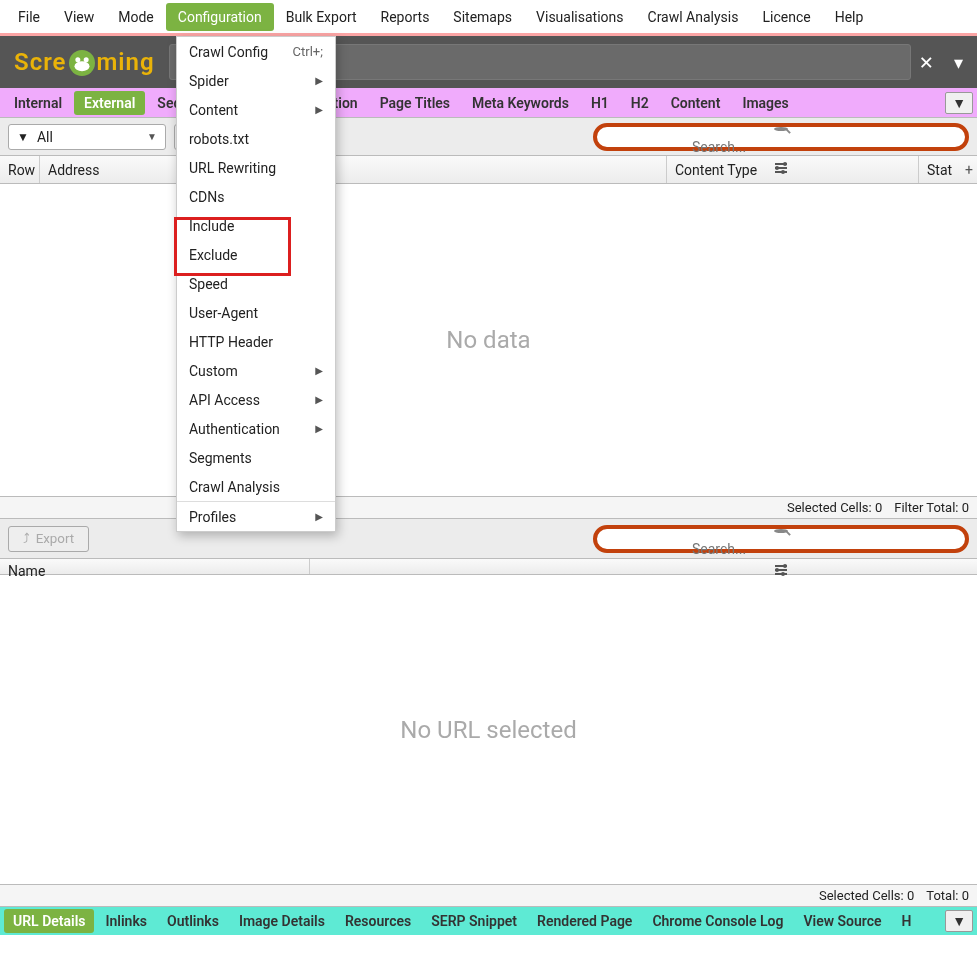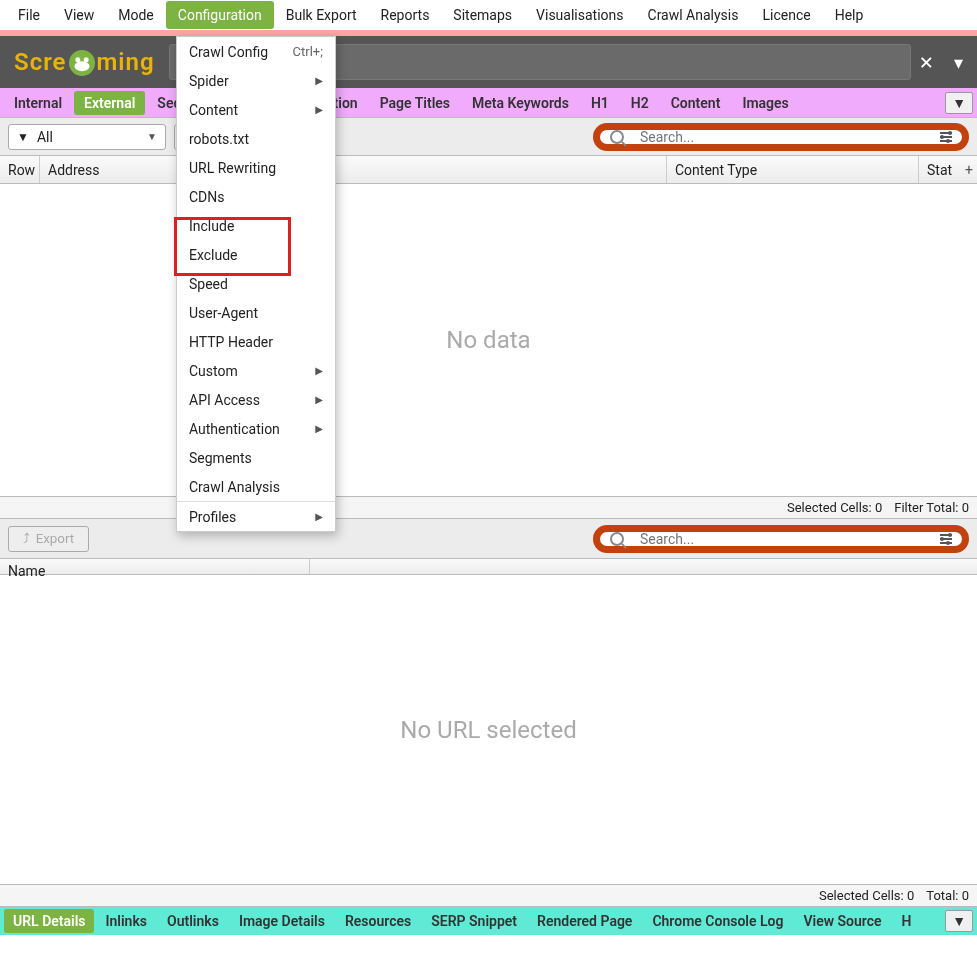--- a/index.html
+++ b/index.html
@@ -1,19 +1,19 @@
 <!DOCTYPE html>
 <html><head>
 <meta charset="utf-8">
 <style>
   * { margin: 0; padding: 0; box-sizing: border-box; font-family: -apple-system, BlinkMacSystemFont, "Segoe UI", Roboto, Arial, sans-serif; }
   body { width: 977px; height: 964px; background: #fff; font-size: 14px; color: #222; overflow: hidden; }
   
   
-  .menubar { display: flex; align-items: center; height: 36px; background: #fff; border-bottom: 6px solid #fca5a5; padding: 0 6px; gap: 0; }
+  .menubar { display: flex; align-items: center; height: 36px; background: #fff; border-bottom: 3px solid #fca5a5; padding: 0 6px; gap: 0; }
   .menu-item { padding: 6px 12px; cursor: pointer; }
   .menu-item.active { background: #7cb342; color: #fff; border-radius: 3px; }
   
   
   .urlbar-row { display: flex; align-items: center; height: 52px; background: #555; position: relative; }
   .logo { font-size: 24px; color: #eab308; font-weight: 600; letter-spacing: 1px; padding: 0 14px; display: flex; align-items: flex-end; }
   .logo-icon { width: 26px; height: 26px; background: #7cb342; border-radius: 50%; display: inline-flex; align-items: center; justify-content: center; margin: 0 2px; }
   .logo-icon svg { width: 20px; height: 20px; }
   .url-input-wrap { flex: 1; height: 36px; background: #6a6a6a; border: 1px solid #777; border-radius: 3px; display: flex; align-items: center; padding: 0 12px; color: #ccc; font-size: 18px; margin-right: 8px; }
   .url-input { flex: 1; background: transparent; border: none; outline: none; color: #ccc; font-size: 18px; }
@@ -26,21 +26,21 @@
   .tab { padding: 4px 10px; font-size: 14px; font-weight: 600; color: #333; cursor: pointer; white-space: nowrap; }
   .tab.active { background: #7cb342; color: #fff; border-radius: 3px; }
   .tab.dd-end { border: 1px solid #999; background: #f0f0f0; padding: 2px 6px; border-radius: 2px; margin-left: auto; }
   
   
   .toolbar-row { display: flex; align-items: center; height: 38px; background: #ececec; border-bottom: 1px solid #bbb; padding: 0 8px; gap: 8px; }
   .filter-select { width: 158px; height: 26px; border: 1px solid #aaa; border-radius: 3px; background: #fff; display: flex; align-items: center; padding: 0 8px; justify-content: space-between; cursor: pointer; }
   .filter-select .funnel { font-size: 12px; }
   .btn { height: 26px; padding: 0 14px; border: 1px solid #aaa; border-radius: 3px; background: #f5f5f5; color: #888; cursor: pointer; display: flex; align-items: center; gap: 6px; }
   .btn.disabled { color: #aaa; background: #eee; }
-  .search-wrap { margin-left: auto; display: flex; align-items: center; width: 376px; height: 28px; border: 7px solid #c2410c; border-radius: 14px; background: #fff; padding: 0 10px; gap: 16px; }
+  .search-wrap { margin-left: auto; display: flex; align-items: center; width: 376px; height: 28px; border: 4px solid #c2410c; border-radius: 14px; background: #fff; padding: 0 10px; gap: 8px; flex-direction: column; }
   .search-wrap input { flex: 1; border: none; outline: none; background: transparent; font-size: 14px; }
   .search-icon { width: 14px; height: 14px; border: 2px solid #888; border-radius: 50%; position: relative; }
   .search-icon::after { content: ""; position: absolute; width: 6px; height: 2px; background: #888; bottom: -3px; right: -5px; transform: rotate(45deg); }
   .sliders-icon { display: flex; flex-direction: column; gap: 2px; }
   .sliders-icon span { width: 12px; height: 2px; background: #555; position: relative; }
   .sliders-icon span::after { content: ""; position: absolute; width: 4px; height: 4px; background: #555; border-radius: 50%; top: -1px; }
   .sliders-icon span:nth-child(1)::after { right: 0; }
   .sliders-icon span:nth-child(2)::after { left: 0; }
   .sliders-icon span:nth-child(3)::after { right: 2px; }
   

